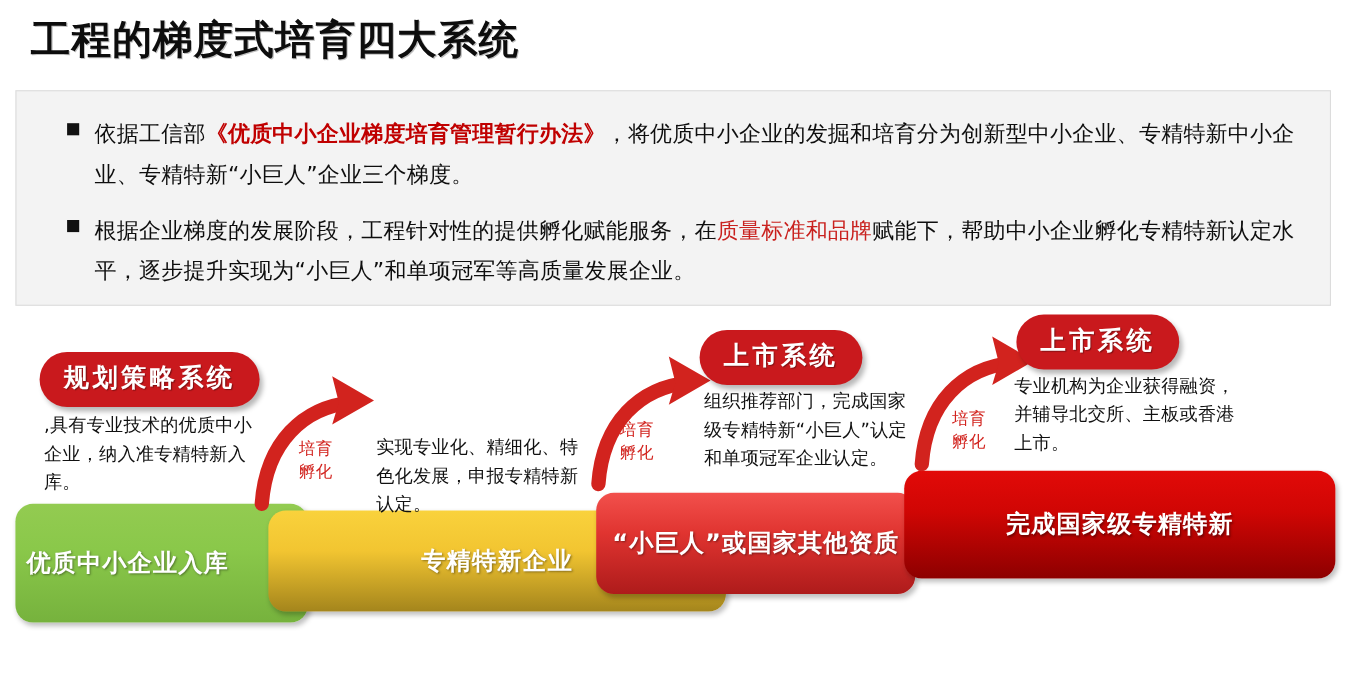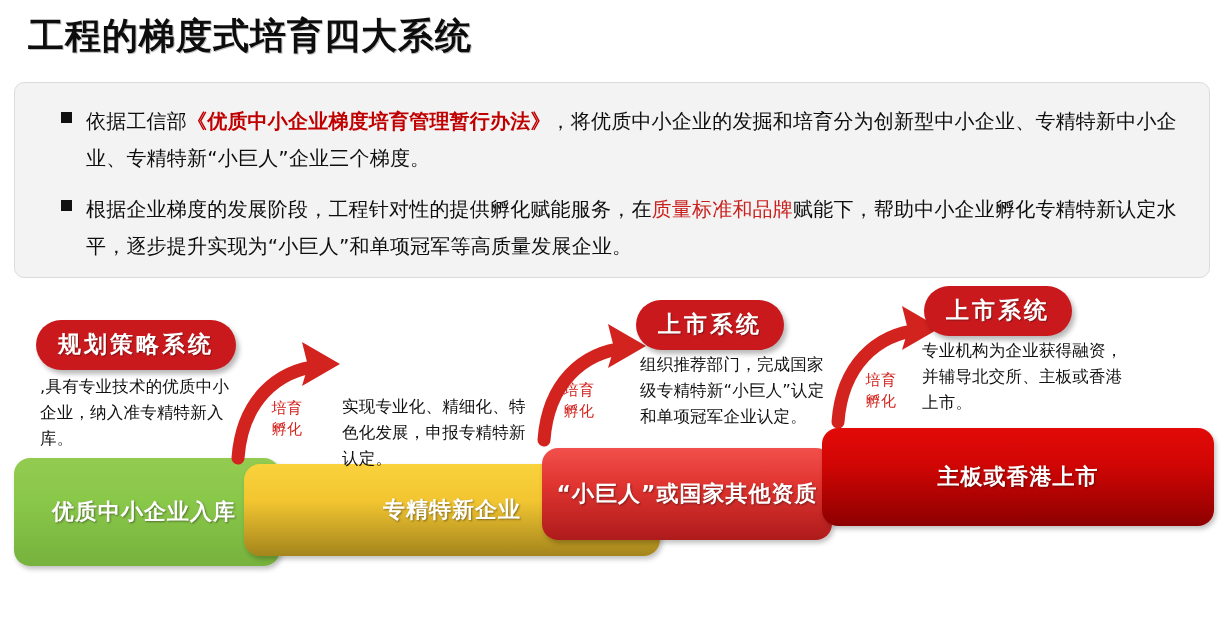--- a/index.html
+++ b/index.html
@@ -32,21 +32,21 @@
   
   #intro-box {
     position: absolute;
     left: 14px;
     top: 82px;
     width: 1196px;
     height: 196px;
     box-sizing: border-box;
     background: #f3f3f3;
     border: 1px solid #dcdcdc;
-    border-radius: 10px;
+    border-radius: 0;
     padding: 20px 18px 0 18px;
   }
   .bullet-row {
     display: flex;
     align-items: flex-start;
     margin-bottom: 14px;
   }
   .bullet-marker {
     width: 11px;
     height: 11px;
@@ -158,34 +158,34 @@
     <span class="bullet-marker"></span>
     <div class="bullet-text">
       <span>根据企业梯度的发展阶段，工程针对性的提供孵化赋能服务，在</span><span class="hl-red">质量标准和品牌</span><span>赋能下，帮助中小企业孵化专精特新认定水平，逐步提升实现为“小巨人”和单项冠军等高质量发展企业。</span>
     </div>
   </div>
 
 </div>
 
 <div id="stage-area">
 
-  <div class="stair-bar" id="bar-1" style="left:14px; top:180px; width:266px; height:108px; z-index:1; justify-content:flex-start; padding-left:38px;text-align:right;">
+  <div class="stair-bar" id="bar-1" style="left:14px; top:180px; width:266px; height:108px; z-index:1; justify-content:flex-start; padding-left:10px;text-align:right;">
     <span>优质中小企业入库</span>
   </div>
 
   <div class="stair-bar" id="bar-2" style="left:244px; top:186px; width:416px; height:92px; z-index:2;">
     <span>专精特新企业</span>
   </div>
 
   <div class="stair-bar" id="bar-3" style="left:542px; top:170px; width:290px; height:92px; z-index:3;">
     <span>“小巨人”或国家其他资质</span>
   </div>
 
   <div class="stair-bar" id="bar-4" style="left:822px; top:150px; width:392px; height:98px; z-index:4;">
-    <span>主板或香港上市</span>
+    <span>完成国家级专精特新</span>
   </div>
 
   <svg class="arrow-svg" style="left:228px; top:58px;" width="128" height="130" viewBox="0 0 128 130">
     <path d="M10 122 C 14 66, 48 34, 92 30" stroke="#d2231e" stroke-width="13" fill="none" stroke-linecap="round"></path>
     <path d="M74 6 L 112 28 L 74 50 L 80 30 Z" fill="#d2231e"></path>
   </svg>
 
   <svg class="arrow-svg" style="left:534px; top:40px;" width="128" height="130" viewBox="0 0 128 130">
     <path d="M10 122 C 14 66, 48 34, 92 30" stroke="#d2231e" stroke-width="13" fill="none" stroke-linecap="round"></path>
     <path d="M74 6 L 112 28 L 74 50 L 80 30 Z" fill="#d2231e"></path>

